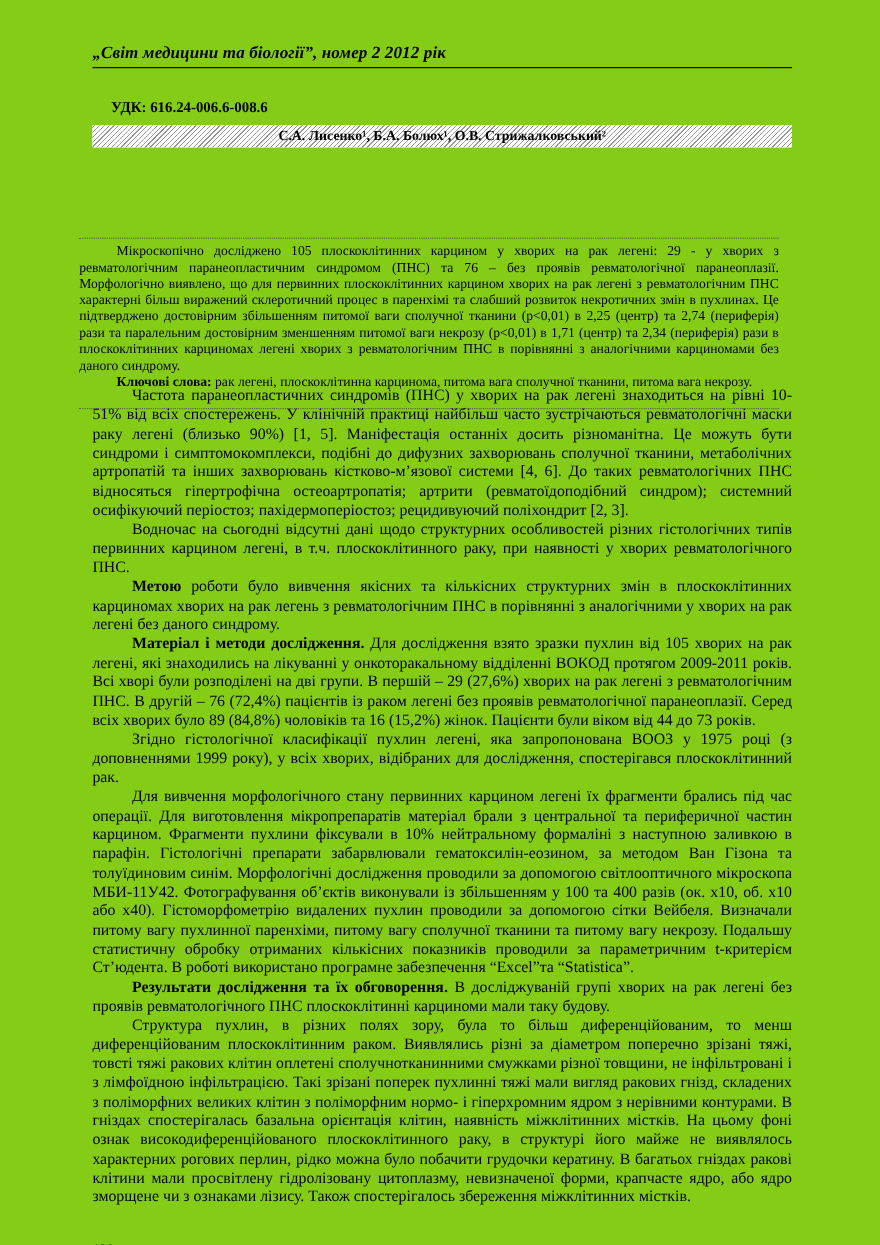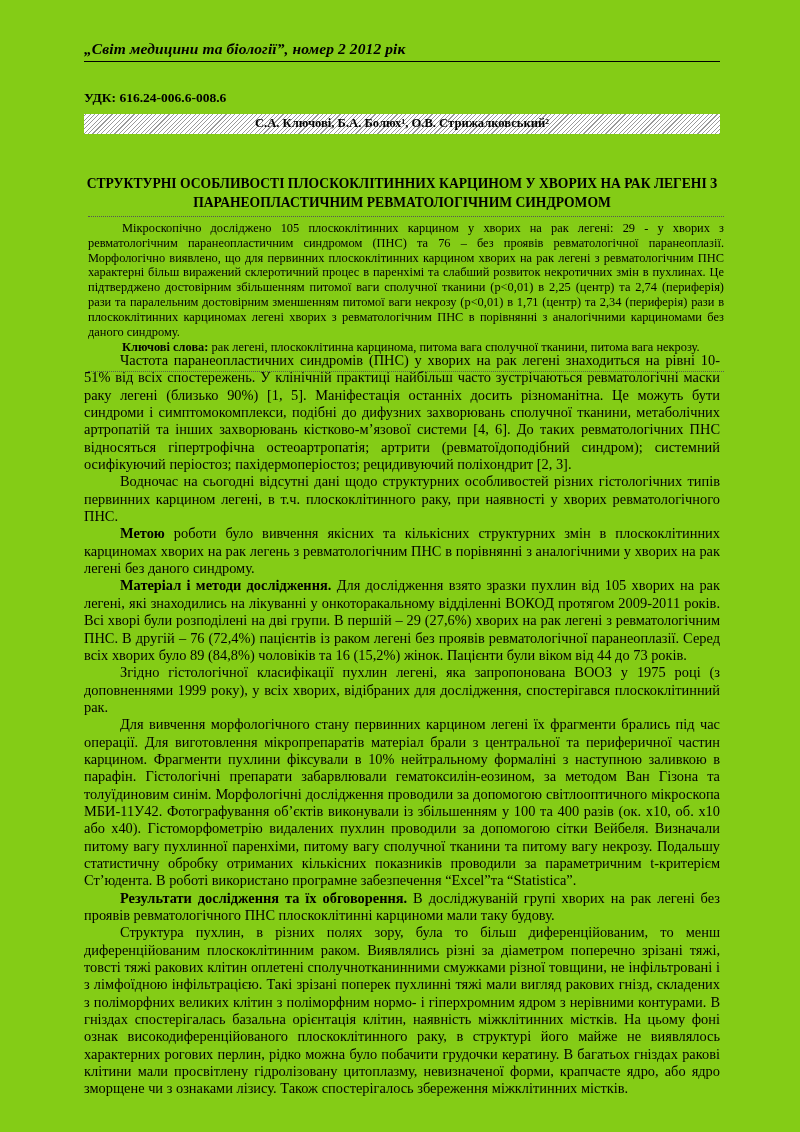--- a/index.html
+++ b/index.html
@@ -37,21 +37,21 @@
   }
   .running-head .rh-rule {
     margin-top: 3px;
     border-bottom: 1.6px solid #000;
     width: 100%;
   }
 
   
   .udc {
     position: absolute;
-    left: 84px;
+    left: 101px;
     top: 90px;
     font-weight: bold;
     font-size: 13.5px;
   }
 
   
   .author-band {
     position: absolute;
     left: 84px;
     top: 114px;
@@ -86,21 +86,21 @@
     width: 636px;
     text-align: center;
     font-weight: bold;
     font-size: 13.6px;
     line-height: 19px;
   }
 
   
   .abstract {
     position: absolute;
-    left: 88px;
+    left: 72px;
     top: 216px;
     width: 636px;
     box-sizing: border-box;
     border-top: 1.5px dotted #555;
     border-bottom: 1.5px dotted #555;
     padding: 4px 0 16px 0;
   }
   .abstract p {
     margin: 0;
     text-align: justify;
@@ -144,24 +144,23 @@
 <div class="page">
 
   <div class="running-head">
     <div class="rh-text">„Світ медицини та біології”, номер 2 2012 рік</div>
     <div class="rh-rule"></div>
   </div>
 
   <div class="udc">УДК: 616.24-006.6-008.6</div>
 
   <div class="author-band">
-    <div class="authors">С.А. Ключові, Б.А. Болюх¹, О.В. Стрижалковський²</div>
+    <div class="authors">С.А. Лисенко¹, Б.А. Болюх¹, О.В. Стрижалковський²</div>
   </div>
 
-  <div class="article-title">СТРУКТУРНІ ОСОБЛИВОСТІ ПЛОСКОКЛІТИННИХ КАРЦИНОМ У ХВОРИХ НА РАК ЛЕГЕНІ З ПАРАНЕОПЛАСТИЧНИМ РЕВМАТОЛОГІЧНИМ СИНДРОМОМ</div>
 
   <div class="abstract">
     <p>Мікроскопічно досліджено 105 плоскоклітинних карцином у хворих на рак легені: 29 - у хворих з ревматологічним паранеопластичним синдромом (ПНС) та 76 – без проявів ревматологічної паранеоплазії. Морфологічно виявлено, що для первинних плоскоклітинних карцином хворих на рак легені з ревматологічним ПНС характерні більш виражений склеротичний процес в паренхімі та слабший розвиток некротичних змін в пухлинах. Це підтверджено достовірним збільшенням питомої ваги сполучної тканини (p&lt;0,01) в 2,25 (центр) та 2,74 (периферія) рази та паралельним достовірним зменшенням питомої ваги некрозу (p&lt;0,01) в 1,71 (центр) та 2,34 (периферія) рази в плоскоклітинних карциномах легені хворих з ревматологічним ПНС в порівнянні з аналогічними карциномами без даного синдрому.</p>
     <p class="kw"><span class="b">Ключові слова:</span><span> рак легені, плоскоклітинна карцинома, питома вага сполучної тканини, питома вага некрозу.</span></p>
   </div>
 
   <div class="body-text">
     <p>Частота паранеопластичних синдромів (ПНС) у хворих на рак легені знаходиться на рівні 10-51% від всіх спостережень. У клінічній практиці найбільш часто зустрічаються ревматологічні маски раку легені (близько 90%) [1, 5]. Маніфестація останніх досить різноманітна. Це можуть бути синдроми і симптомокомплекси, подібні до дифузних захворювань сполучної тканини, метаболічних артропатій та інших захворювань кістково-м’язової системи [4, 6]. До таких ревматологічних ПНС відносяться гіпертрофічна остеоартропатія; артрити (ревматоїдоподібний синдром); системний осифікуючий періостоз; пахідермоперіостоз; рецидивуючий поліхондрит [2, 3].</p>
     <p>Водночас на сьогодні  відсутні дані щодо структурних особливостей різних гістологічних типів первинних карцином легені, в т.ч. плоскоклітинного раку, при наявності у хворих ревматологічного ПНС.</p>
     <p><span class="b">Метою</span><span> роботи було вивчення якісних та кількісних структурних змін в плоскоклітинних карциномах хворих на рак легень з ревматологічним ПНС в порівнянні з аналогічними у хворих на рак легені без даного синдрому.</span></p>

